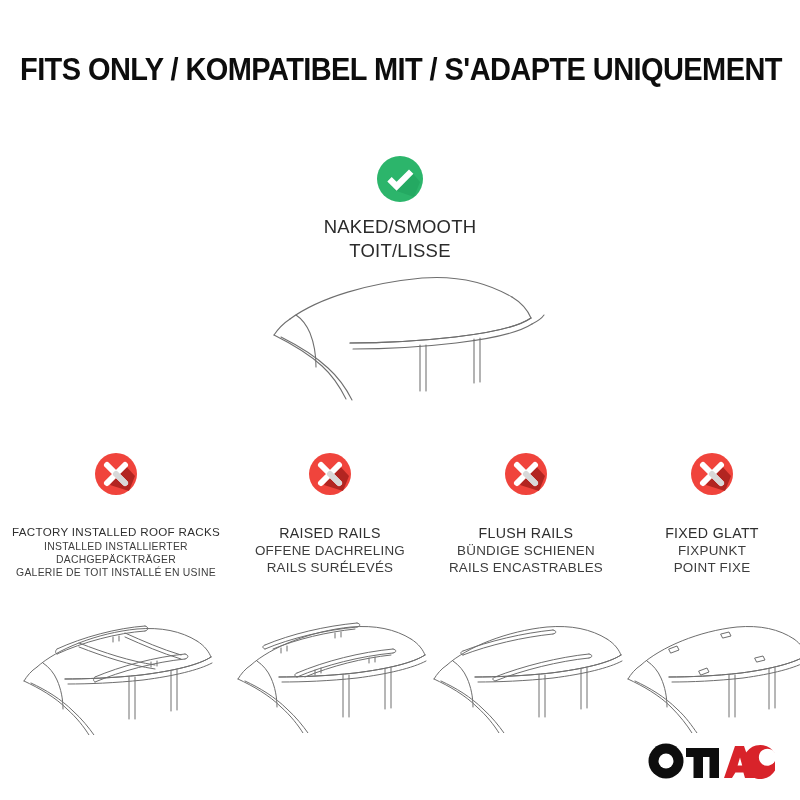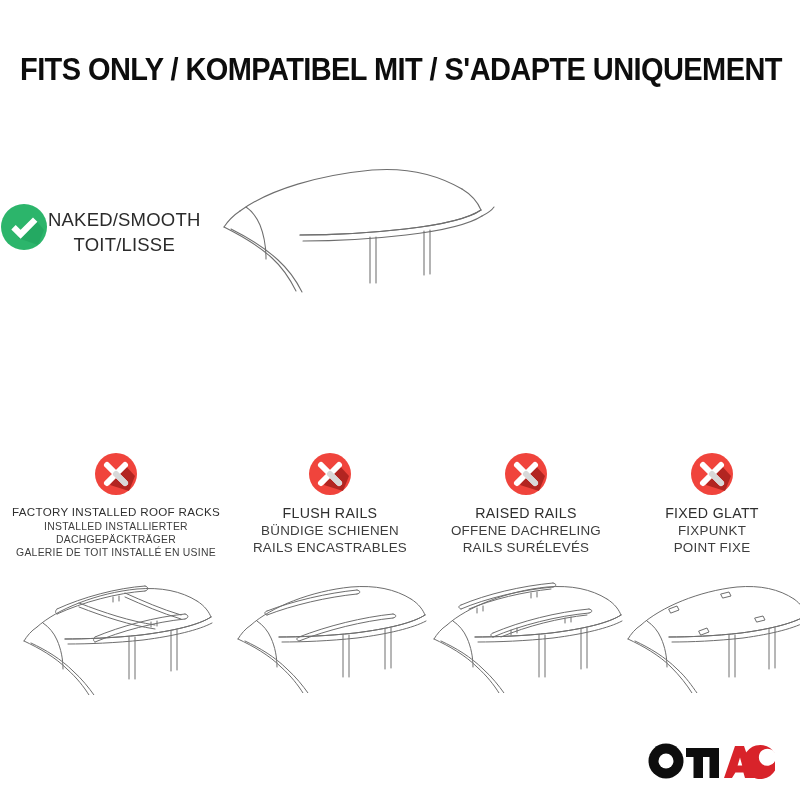--- a/index.html
+++ b/index.html
@@ -34,21 +34,21 @@
     white-space: nowrap;
   }
 
   
   .hero {
     position: absolute;
     top: 155px;
     left: 0;
     width: 800px;
     display: flex;
-    flex-direction: row;
+    flex-direction: column;
     align-items: center;
   }
   .badge {
     width: 48px;
     height: 48px;
     position: relative;
   }
   .badge svg { display: block; width: 48px; height: 48px; }
 
   .hero-label {
@@ -74,20 +74,21 @@
     top: 452px;
     left: 0;
     width: 800px;
     display: grid;
     grid-template-columns: 232px 196px 196px 176px;
   }
   .cell {
     display: flex;
     flex-direction: column;
     align-items: center;
+    gap: 20px;
   }
   .cell .badge { width: 44px; height: 44px; }
   .cell .badge svg { width: 44px; height: 44px; }
 
   .cell-label {
     margin-top: 9px;
     text-align: center;
     color: #3a3a3a;
     line-height: 1.26;
   }
@@ -229,111 +230,111 @@
           <path d="M116 28 C134 36 152 44 172 50"></path>
           <path d="M116 32 C134 40 152 48 172 54"></path>
 
           <path d="M104 32 L104 37 M110 31 L110 36"></path>
           <path d="M142 57 L142 62 M148 56 L148 61"></path>
         </g>
       </svg>
     </div>
   </div>
 
-  <div class="cell c1">
+  <div class="cell c2">
     <div class="badge">
       <svg viewBox="0 0 44 44" xmlns="http://www.w3.org/2000/svg">
         <circle cx="22" cy="22" r="21" fill="#f0443c"></circle>
         <path d="M30 12 L41 24 L35 39 L16 33 Z" fill="#9e1b18" opacity="0.75"></path>
         <path d="M13 13 L31 31 M31 13 L13 31" stroke="#ffffff" stroke-width="6" stroke-linecap="round"></path>
         <path d="M22 22 L31 31" stroke="#d8d8d8" stroke-width="6" stroke-linecap="round"></path>
       </svg>
     </div>
     <div class="cell-label">
-      <div class="l1">FLUSH RAILS</div>
-      <div class="l2">BÜNDIGE SCHIENEN</div>
-      <div class="l3">RAILS ENCASTRABLES</div>
+      <div class="l1">RAISED RAILS</div>
+      <div class="l2">OFFENE DACHRELING</div>
+      <div class="l3">RAILS SURÉLEVÉS</div>
     </div>
     <div class="cell-art">
       <svg viewBox="0 0 215 130" xmlns="http://www.w3.org/2000/svg">
         <g fill="none" stroke="#6e6e6e" stroke-width="1" stroke-linejoin="round" stroke-linecap="round">
           <path d="M28 62 C48 44 88 28 128 24 C152 22 172 26 188 36"></path>
           <path d="M188 36 C196 41 200 47 202 52"></path>
           <path d="M28 62 C22 66 18 71 15 76"></path>
           <path d="M202 52 C190 60 164 66 132 70 C104 73 76 74 56 74"></path>
           <path d="M34 58 C40 62 45 68 48 75 C52 84 54 94 54 104"></path>
           <path d="M15 76 C30 83 46 92 58 104 C68 113 75 122 80 130"></path>
           <path d="M22 78 C37 85 52 94 64 106 C73 114 80 123 85 130"></path>
           <path d="M56 74 C76 74 104 73 132 70 C164 66 190 60 202 52"></path>
           <path d="M59 79 C79 79 106 78 134 75 C165 71 190 65 203 58"></path>
           <path d="M120 72 L120 114"></path>
           <path d="M126 72 L126 114"></path>
           <path d="M162 66 L162 106"></path>
           <path d="M168 65 L168 105"></path>
 
-          <path d="M44 48 C70 38 104 30 134 27"></path>
-          <path d="M44 52 C70 42 104 34 134 31"></path>
-          <path d="M44 48 C41 49 41 51 44 52"></path>
-          <path d="M134 27 C138 28 138 30 134 31"></path>
-
-          <path d="M76 74 C104 63 140 54 170 51"></path>
-          <path d="M76 78 C104 67 140 58 170 55"></path>
-          <path d="M76 74 C73 75 73 77 76 78"></path>
-          <path d="M170 51 C174 52 174 54 170 55"></path>
+          <path d="M42 42 C68 31 102 23 134 20"></path>
+          <path d="M42 46 C68 35 102 27 134 24"></path>
+          <path d="M42 42 C39 43 39 45 42 46"></path>
+          <path d="M134 20 C138 21 138 23 134 24"></path>
+          <path d="M50 46 C74 36 104 29 132 26"></path>
+          <path d="M58 45 L58 50 M64 43 L64 48"></path>
+          <path d="M112 30 L112 35 M118 29 L118 34"></path>
+
+          <path d="M74 70 C102 58 138 49 170 46"></path>
+          <path d="M74 74 C102 62 138 53 170 50"></path>
+          <path d="M74 70 C71 71 71 73 74 74"></path>
+          <path d="M170 46 C174 47 174 49 170 50"></path>
+          <path d="M82 74 C108 63 140 55 168 52"></path>
+          <path d="M92 67 L92 72 M98 65 L98 70"></path>
+          <path d="M146 55 L146 60 M152 54 L152 59"></path>
         </g>
       </svg>
     </div>
   </div>
 
-  <div class="cell c2">
+  <div class="cell c1">
     <div class="badge">
       <svg viewBox="0 0 44 44" xmlns="http://www.w3.org/2000/svg">
         <circle cx="22" cy="22" r="21" fill="#f0443c"></circle>
         <path d="M30 12 L41 24 L35 39 L16 33 Z" fill="#9e1b18" opacity="0.75"></path>
         <path d="M13 13 L31 31 M31 13 L13 31" stroke="#ffffff" stroke-width="6" stroke-linecap="round"></path>
         <path d="M22 22 L31 31" stroke="#d8d8d8" stroke-width="6" stroke-linecap="round"></path>
       </svg>
     </div>
     <div class="cell-label">
-      <div class="l1">RAISED RAILS</div>
-      <div class="l2">OFFENE DACHRELING</div>
-      <div class="l3">RAILS SURÉLEVÉS</div>
+      <div class="l1">FLUSH RAILS</div>
+      <div class="l2">BÜNDIGE SCHIENEN</div>
+      <div class="l3">RAILS ENCASTRABLES</div>
     </div>
     <div class="cell-art">
       <svg viewBox="0 0 215 130" xmlns="http://www.w3.org/2000/svg">
         <g fill="none" stroke="#6e6e6e" stroke-width="1" stroke-linejoin="round" stroke-linecap="round">
           <path d="M28 62 C48 44 88 28 128 24 C152 22 172 26 188 36"></path>
           <path d="M188 36 C196 41 200 47 202 52"></path>
           <path d="M28 62 C22 66 18 71 15 76"></path>
           <path d="M202 52 C190 60 164 66 132 70 C104 73 76 74 56 74"></path>
           <path d="M34 58 C40 62 45 68 48 75 C52 84 54 94 54 104"></path>
           <path d="M15 76 C30 83 46 92 58 104 C68 113 75 122 80 130"></path>
           <path d="M22 78 C37 85 52 94 64 106 C73 114 80 123 85 130"></path>
           <path d="M56 74 C76 74 104 73 132 70 C164 66 190 60 202 52"></path>
           <path d="M59 79 C79 79 106 78 134 75 C165 71 190 65 203 58"></path>
           <path d="M120 72 L120 114"></path>
           <path d="M126 72 L126 114"></path>
           <path d="M162 66 L162 106"></path>
           <path d="M168 65 L168 105"></path>
 
-          <path d="M42 42 C68 31 102 23 134 20"></path>
-          <path d="M42 46 C68 35 102 27 134 24"></path>
-          <path d="M42 42 C39 43 39 45 42 46"></path>
-          <path d="M134 20 C138 21 138 23 134 24"></path>
-          <path d="M50 46 C74 36 104 29 132 26"></path>
-          <path d="M58 45 L58 50 M64 43 L64 48"></path>
-          <path d="M112 30 L112 35 M118 29 L118 34"></path>
-
-          <path d="M74 70 C102 58 138 49 170 46"></path>
-          <path d="M74 74 C102 62 138 53 170 50"></path>
-          <path d="M74 70 C71 71 71 73 74 74"></path>
-          <path d="M170 46 C174 47 174 49 170 50"></path>
-          <path d="M82 74 C108 63 140 55 168 52"></path>
-          <path d="M92 67 L92 72 M98 65 L98 70"></path>
-          <path d="M146 55 L146 60 M152 54 L152 59"></path>
+          <path d="M44 48 C70 38 104 30 134 27"></path>
+          <path d="M44 52 C70 42 104 34 134 31"></path>
+          <path d="M44 48 C41 49 41 51 44 52"></path>
+          <path d="M134 27 C138 28 138 30 134 31"></path>
+
+          <path d="M76 74 C104 63 140 54 170 51"></path>
+          <path d="M76 78 C104 67 140 58 170 55"></path>
+          <path d="M76 74 C73 75 73 77 76 78"></path>
+          <path d="M170 51 C174 52 174 54 170 55"></path>
         </g>
       </svg>
     </div>
   </div>
 
   <div class="cell c3">
     <div class="badge">
       <svg viewBox="0 0 44 44" xmlns="http://www.w3.org/2000/svg">
         <circle cx="22" cy="22" r="21" fill="#f0443c"></circle>
         <path d="M30 12 L41 24 L35 39 L16 33 Z" fill="#9e1b18" opacity="0.75"></path>

